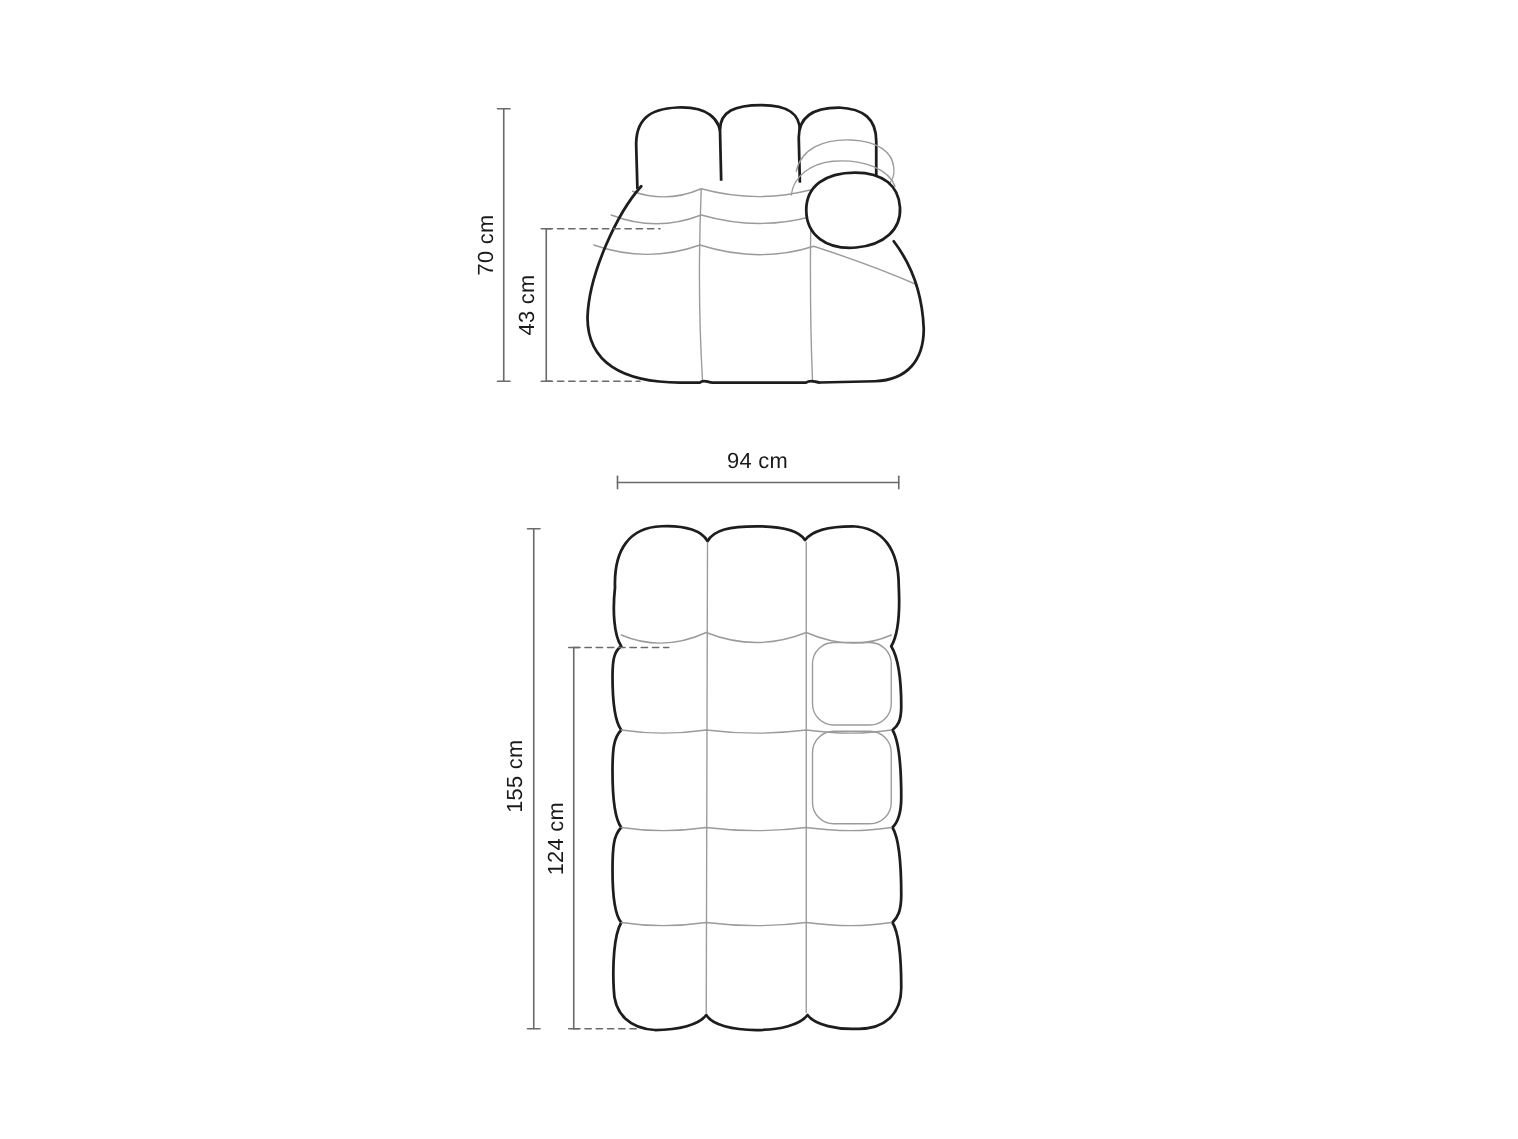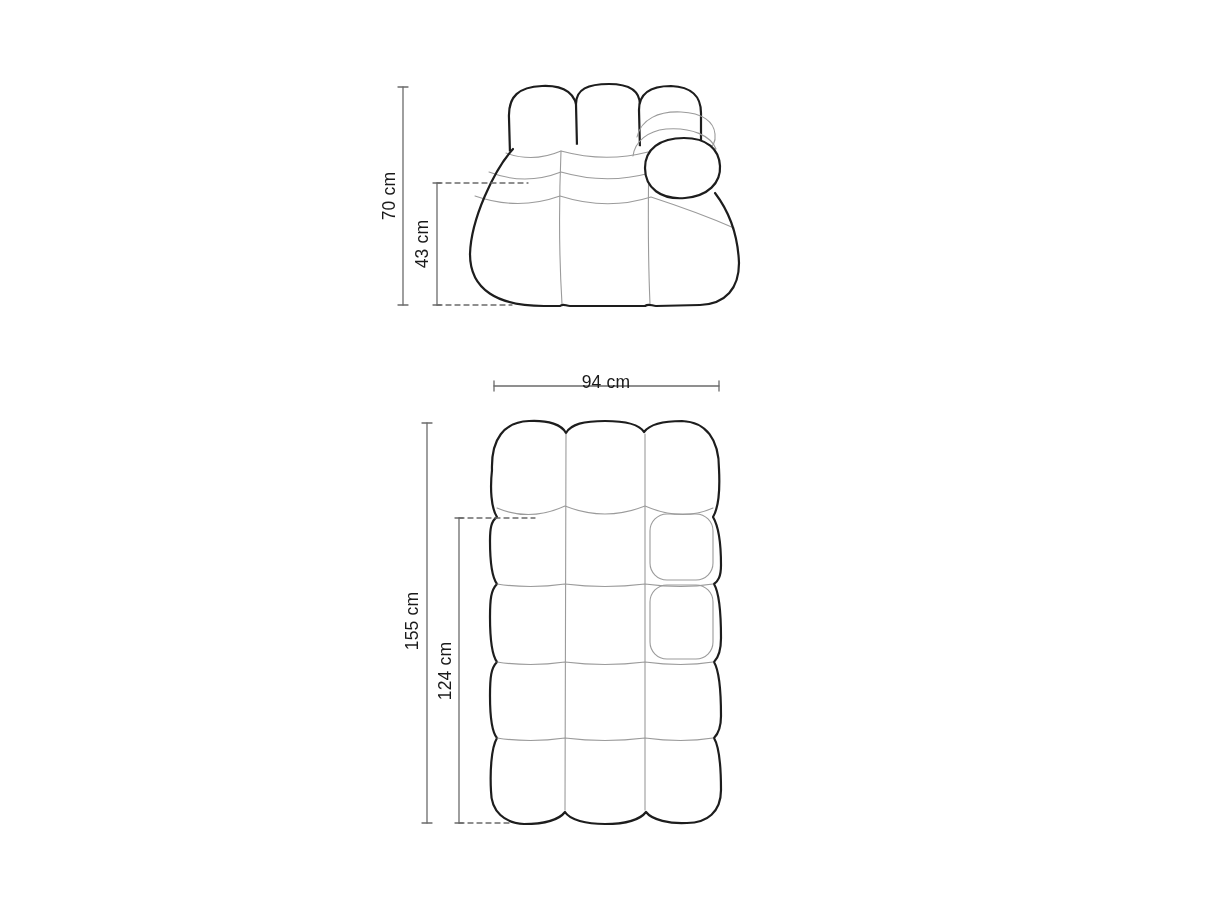--- a/index.html
+++ b/index.html
@@ -123,19 +123,19 @@
           <path d="M 459,823 L 512,823" stroke-dasharray="5 4"></path>
         </g>
       </g>
     </g>
   </svg>
 
   <div class="dim-label vertical" style="left:389px;top:196px;">70 cm</div>
 
   <div class="dim-label vertical" style="left:422px;top:244px;">43 cm</div>
 
-  <div class="dim-label" style="left:606px;top:382px;">94 cm</div>
+  <div class="dim-label" style="left:606px;top:369px;">94 cm</div>
 
   <div class="dim-label vertical" style="left:412px;top:621px;">155 cm</div>
 
   <div class="dim-label vertical" style="left:445px;top:671px;">124 cm</div>
 
 </div>
 
 </body></html>

